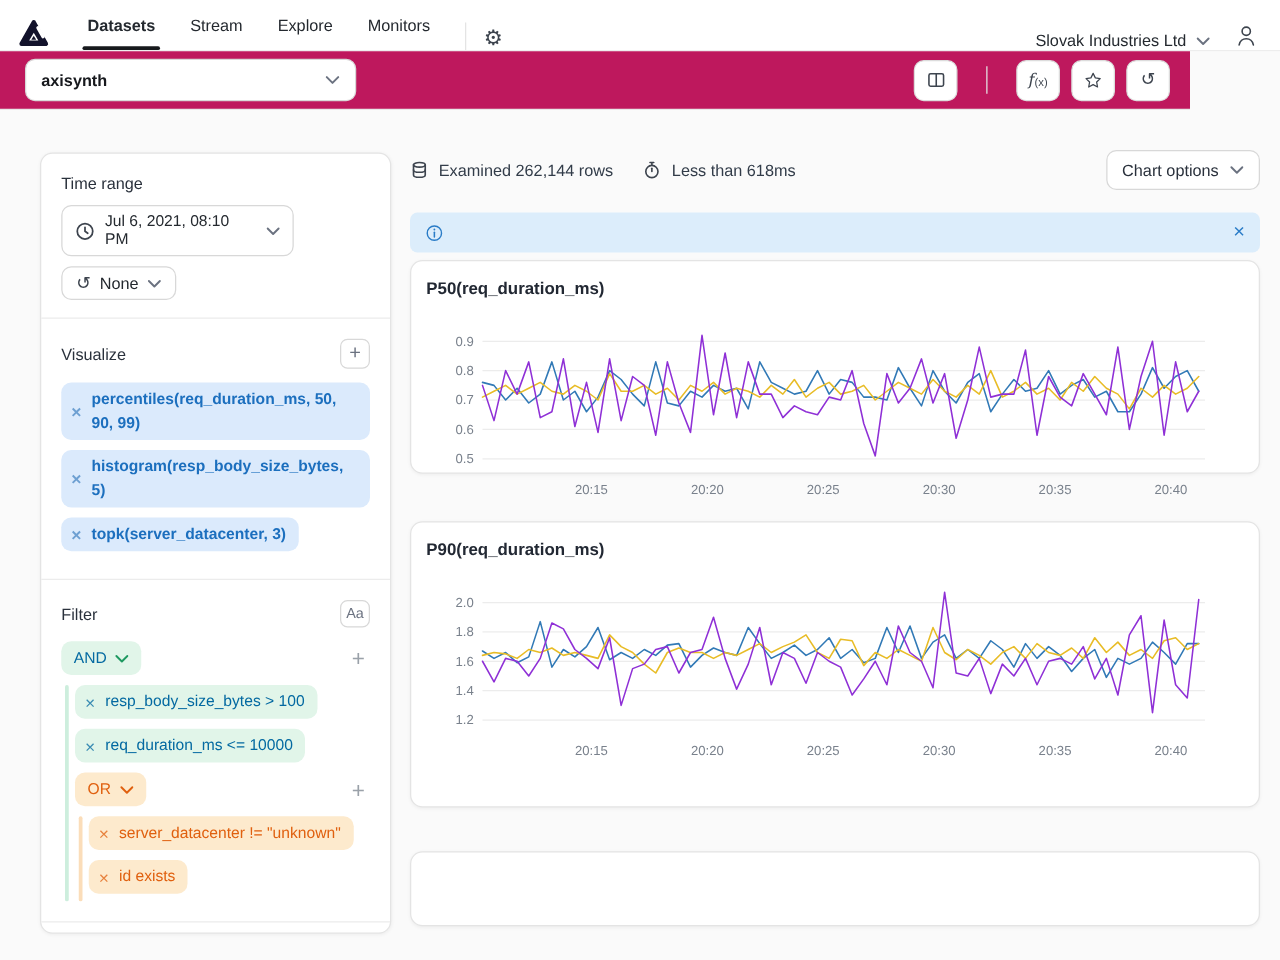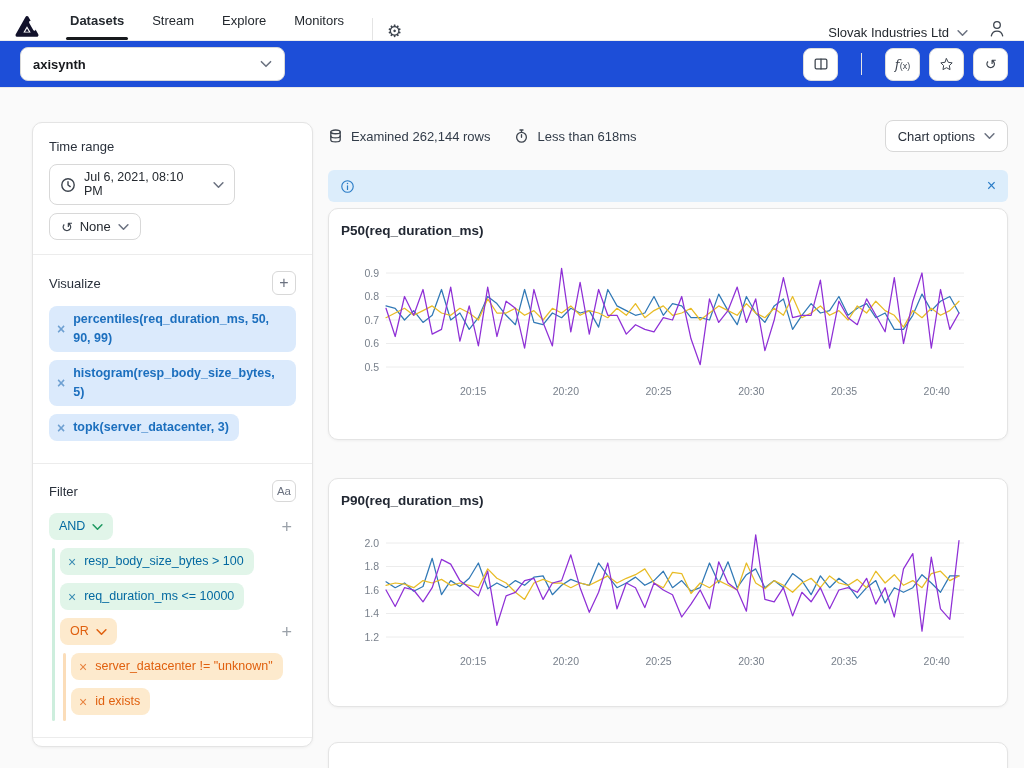--- a/index.html
+++ b/index.html
@@ -32,22 +32,22 @@
   }
   .vdiv { width:1px; height:22px; background:#e4e4e4; margin:0 14px; }
   .gear-btn { font-size:17px; color:#3d444e; background:none; border:none; cursor:pointer; line-height:1; }
   .nav-spacer { flex:1; }
   .org-btn { display:flex; align-items:center; gap:8px; background:none; border:none; cursor:pointer;
     font-size:13px; color:#24292f; font-family:"Liberation Sans",sans-serif; margin-right:18px; }
   .user-btn { background:none; border:none; cursor:pointer; line-height:0; }
 
   
   .toolbar {
-    position:absolute; top:41px; left:0; width:1024px; height:47px;
-    background:#1d4ed8; border-bottom:1px solid #e8e8e8;
+    position:absolute; top:41px; left:0; width:952px; height:47px;
+    background:#be185d; border-bottom:1px solid #e8e8e8;
     display:flex; align-items:center; padding:0 16px 0 20px;
   }
   .dataset-select {
     width:265px; height:34px; background:#fff; border:1px solid #d8d8d8; border-radius:8px;
     display:flex; align-items:center; padding:0 12px; cursor:pointer;
   }
   .dataset-select .ds-label { font-size:13px; font-weight:bold; color:#17191d; flex:1; }
   .toolbar-right { margin-left:auto; display:flex; align-items:center; gap:9px; }
   .tool-btn {
     width:35px; height:33px; background:#fff; border:1px solid #dcdcdc; border-radius:8px;
@@ -127,21 +127,21 @@
     font-size:13px; color:#2a7cc7;
   }
   .banner .banner-text { margin-left:9px; }
   .banner a { color:#2a7cc7; text-decoration:underline; cursor:pointer; }
   .banner-close { margin-left:auto; font-size:16px; color:#2a7cc7; cursor:pointer; background:none; border:none; line-height:1; }
 
   .card {
     background:#fff; border:1px solid #e4e4e4; border-radius:10px;
     box-shadow:0 1px 3px rgba(0,0,0,.05);
   }
-  .chart-card1 { height:232px; margin-bottom:38px; }
+  .chart-card1 { height:171px; margin-bottom:38px; }
   .chart-card2 { height:229px; margin-bottom:35px; }
   .chart-card3 { height:60px; }
   .chart-title { padding:14px 0 0 12px; font-size:13.5px; font-weight:bold; color:#222833; }
   .chart-svg { display:block; margin-top:2px; }
 
   svg .grid { stroke:#ececec; stroke-width:1; }
   svg .tick-label { font-family:"Liberation Sans",sans-serif; font-size:10.5px; fill:#79818c; }
   svg .series { fill:none; stroke-width:1.25; stroke-linejoin:round; stroke-linecap:round; }
 
   .icon-stroke { stroke:#3d444e; stroke-width:1.4; fill:none; stroke-linecap:round; stroke-linejoin:round; }

